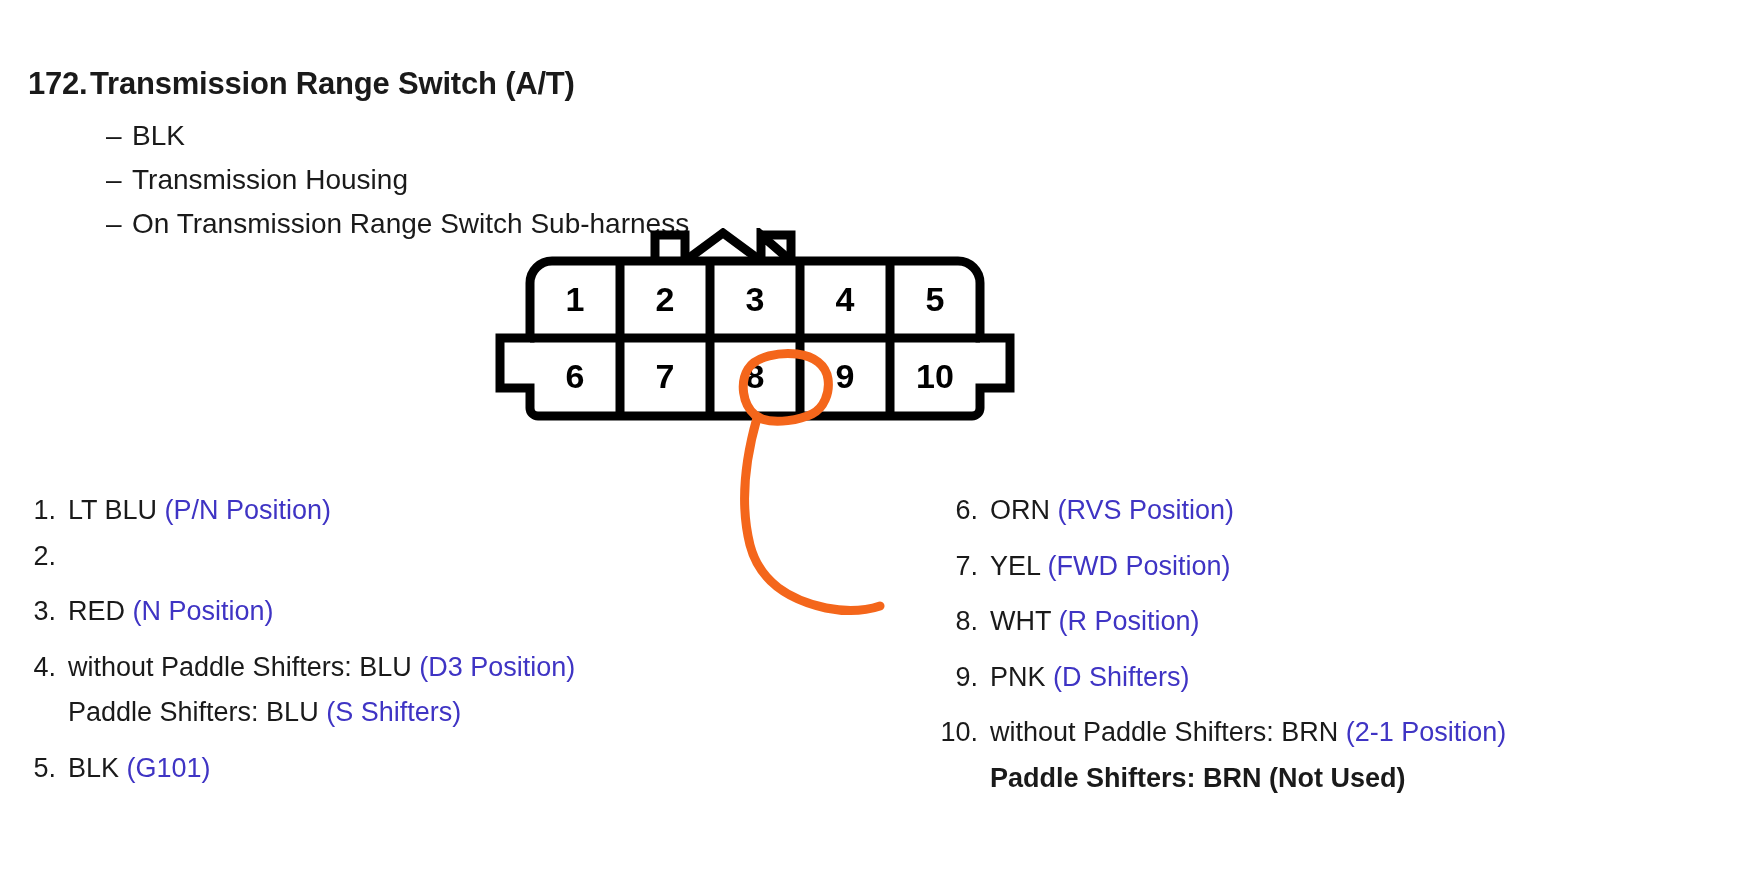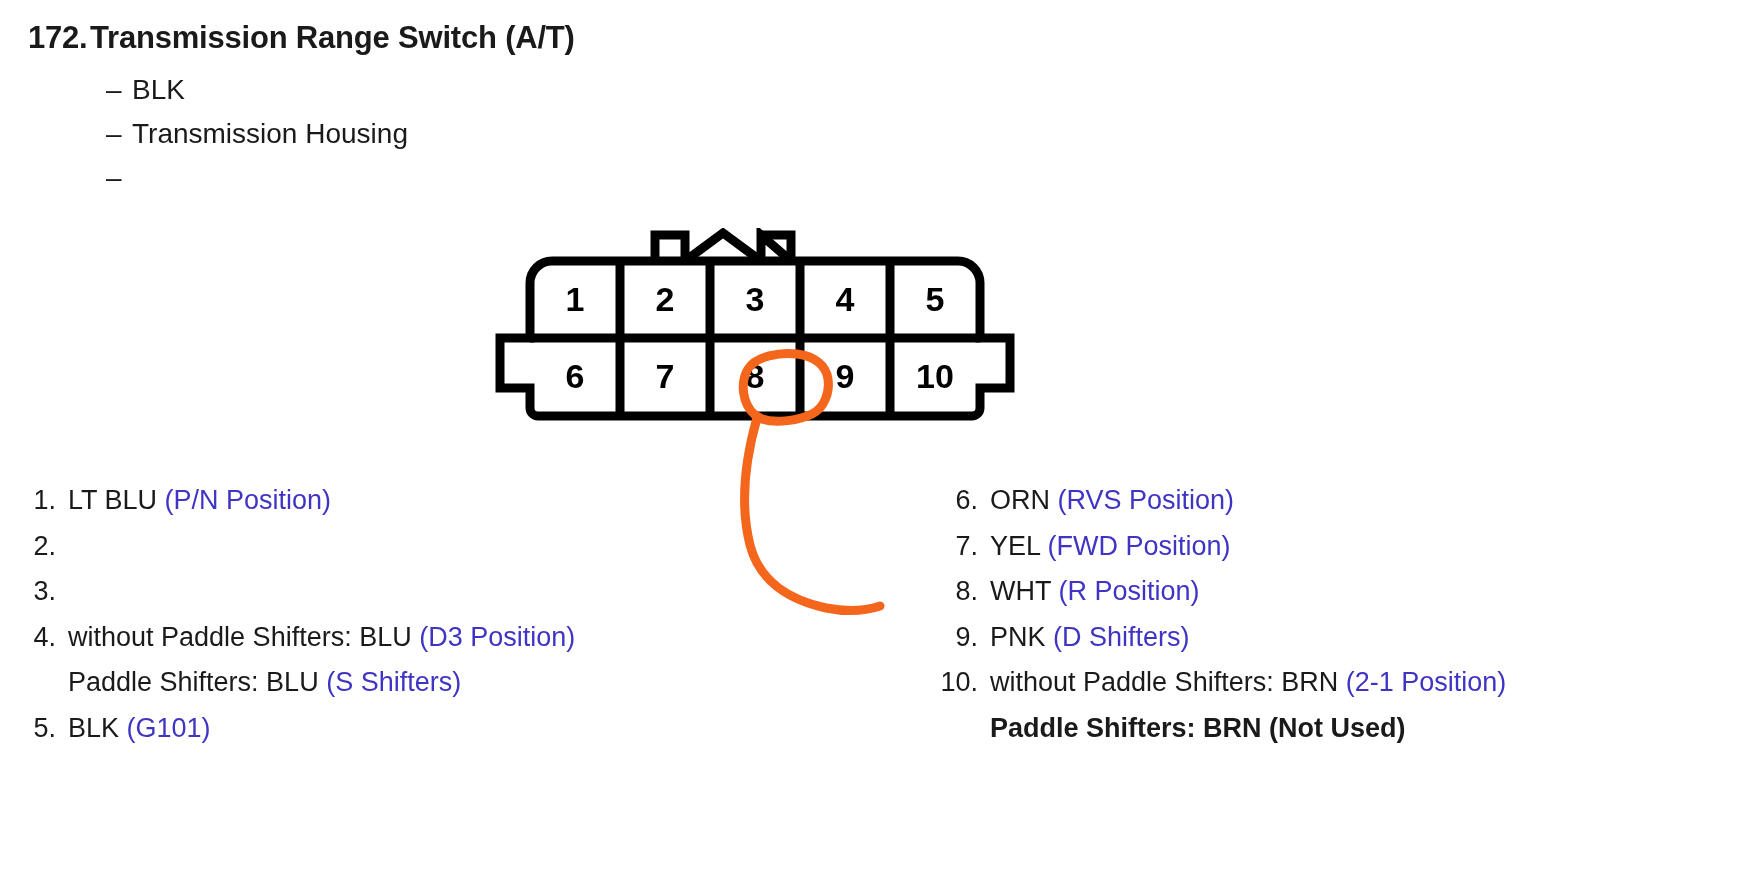--- a/index.html
+++ b/index.html
@@ -14,36 +14,37 @@
     overflow: hidden;
     font-family: "Liberation Sans", sans-serif;
     color: #1a1a1a;
     -webkit-font-smoothing: antialiased;
   }
 
   
   #header {
     position: absolute;
     left: 28px;
-    top: 20px;
+    top: 28px;
     width: 1100px;
   }
   .title-row {
     display: flex;
     align-items: baseline;
     font-size: 31px;
     font-weight: bold;
     letter-spacing: -0.2px;
   }
   .title-num {
     width: 62px;
     flex: 0 0 62px;
   }
   .title-text {
     white-space: nowrap;
+    margin-top: 38px;
   }
   .bullet-list {
     margin-top: 12px;
     padding-left: 78px;
   }
   .bullet-row {
     display: flex;
     align-items: baseline;
     font-size: 28px;
     line-height: 44px;
@@ -76,20 +77,21 @@
     white-space: nowrap;
   }
   .pin-num {
     flex: 0 0 auto;
     text-align: right;
   }
   #pin-list-left .pin-num  { width: 34px; }
   #pin-list-right .pin-num { width: 48px; }
   .pin-body {
     padding-left: 12px;
+    margin-top: 10px;
   }
   .pin-sub {
     padding-left: 46px;
     line-height: 45.5px;
     white-space: nowrap;
   }
   #pin-list-right .pin-sub { padding-left: 60px; }
 
   .pos {
     color: #3f34c4;
@@ -121,20 +123,21 @@
     <div class="bullet-row">
       <span class="bullet-dash">–</span>
       <span>BLK</span>
     </div>
     <div class="bullet-row">
       <span class="bullet-dash">–</span>
       <span>Transmission Housing</span>
     </div>
     <div class="bullet-row">
       <span class="bullet-dash">–</span>
+      <span>On Transmission Range Switch Sub-harness</span>
     </div>
   </div>
 </div>
 
 <div id="connector">
   <svg width="560" height="210" viewBox="0 0 560 210">
     <g fill="none" stroke="#000000" stroke-width="9" stroke-linejoin="miter" stroke-linecap="butt">
 
       <path d="M 35 55
                A 22 22 0 0 1 57 33
@@ -204,20 +207,21 @@
     <span class="pin-num">1.</span>
     <span class="pin-body"><span>LT BLU</span> <span class="pos">(P/N Position)</span></span>
   </div>
 
   <div class="pin-item">
     <span class="pin-num">2.</span>
   </div>
 
   <div class="pin-item">
     <span class="pin-num">3.</span>
+    <span class="pin-body"><span>RED</span> <span class="pos">(N Position)</span></span>
   </div>
 
   <div class="pin-item">
     <span class="pin-num">4.</span>
     <span class="pin-body"><span>without Paddle Shifters: BLU</span> <span class="pos">(D3 Position)</span></span>
   </div>
   <div class="pin-sub"><span>Paddle Shifters: BLU</span> <span class="pos">(S Shifters)</span></div>
 
   <div class="pin-item">
     <span class="pin-num">5.</span>

